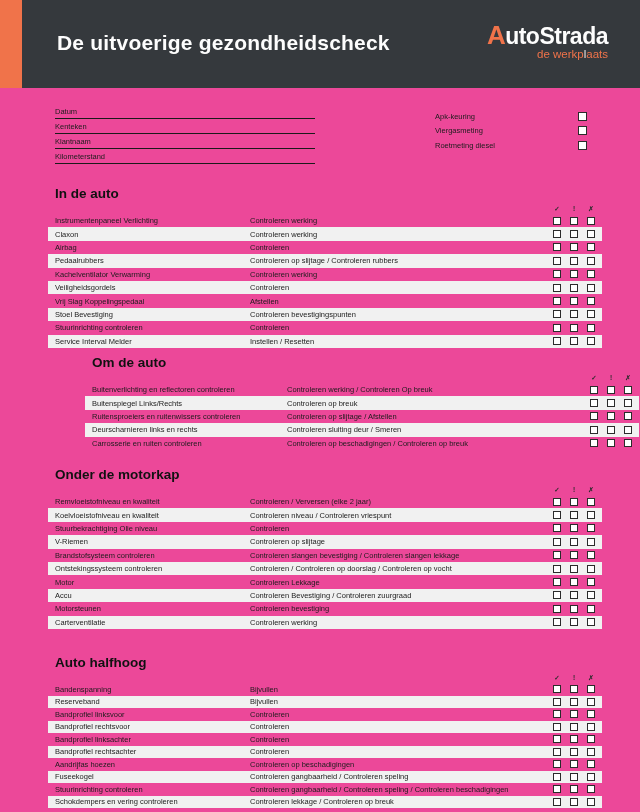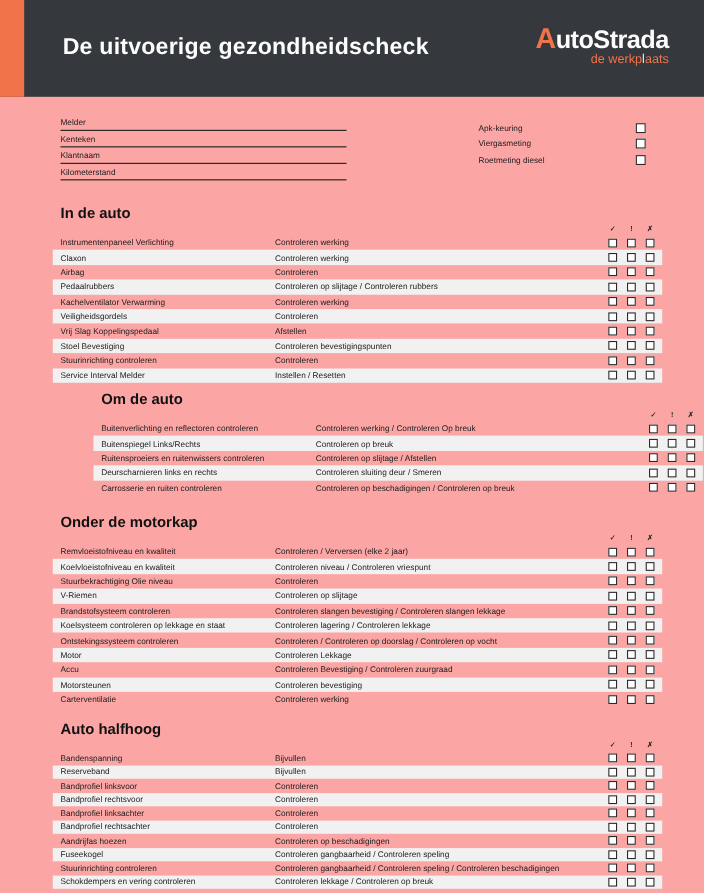--- a/index.html
+++ b/index.html
@@ -1,18 +1,18 @@
 <!DOCTYPE html>
 <html><head>
 <meta charset="utf-8">
 <style>
   * { margin:0; padding:0; box-sizing:border-box; }
   html,body { background:#e8e8e8; }
   .page {
-    position:relative; width:640px; height:812px; background:#fca5a5;
+    position:relative; width:640px; height:812px; background:#ec4899;
     font-family:"Liberation Sans", sans-serif; color:#1c1c1c; overflow:hidden;
     margin:0 auto;
   }
   
   header {
     position:absolute; top:0; left:0; width:640px; height:88px;
     background:#35393d;
   }
   .accent-bar {
     position:absolute; top:0; left:0; width:22px; height:88px; background:#f0734a;
@@ -56,21 +56,21 @@
     <div class="accent-bar"></div>
     <h1 class="doc-title">De uitvoerige gezondheidscheck</h1>
     <div class="logo">
       <div class="logo-main"><span class="logo-a">A</span><span>utoStrada</span></div>
       <div class="logo-sub"><span>de werkp</span><span class="logo-l">l</span><span>aats</span></div>
     </div>
   </header>
 
   <div class="fields" id="fields">
       <div class="field">
-        <span class="field-label">Melder</span>
+        <span class="field-label">Datum</span>
       </div>
       <div class="field">
         <span class="field-label">Kenteken</span>
       </div>
       <div class="field">
         <span class="field-label">Klantnaam</span>
       </div>
       <div class="field">
         <span class="field-label">Kilometerstand</span>
       </div>
@@ -293,29 +293,20 @@
           <div class="row">
             <span class="item">Brandstofsysteem controleren</span>
             <span class="desc">Controleren slangen bevestiging / Controleren slangen lekkage</span>
             <span class="boxes">
               <span class="box"></span>
               <span class="box"></span>
               <span class="box"></span>
             </span>
           </div>
           <div class="row">
-            <span class="item">Koelsysteem controleren op lekkage en staat</span>
-            <span class="desc">Controleren lagering / Controleren lekkage</span>
-            <span class="boxes">
-              <span class="box"></span>
-              <span class="box"></span>
-              <span class="box"></span>
-            </span>
-          </div>
-          <div class="row">
             <span class="item">Ontstekingssysteem controleren</span>
             <span class="desc">Controleren / Controleren op doorslag / Controleren op vocht</span>
             <span class="boxes">
               <span class="box"></span>
               <span class="box"></span>
               <span class="box"></span>
             </span>
           </div>
           <div class="row">
             <span class="item">Motor</span>

